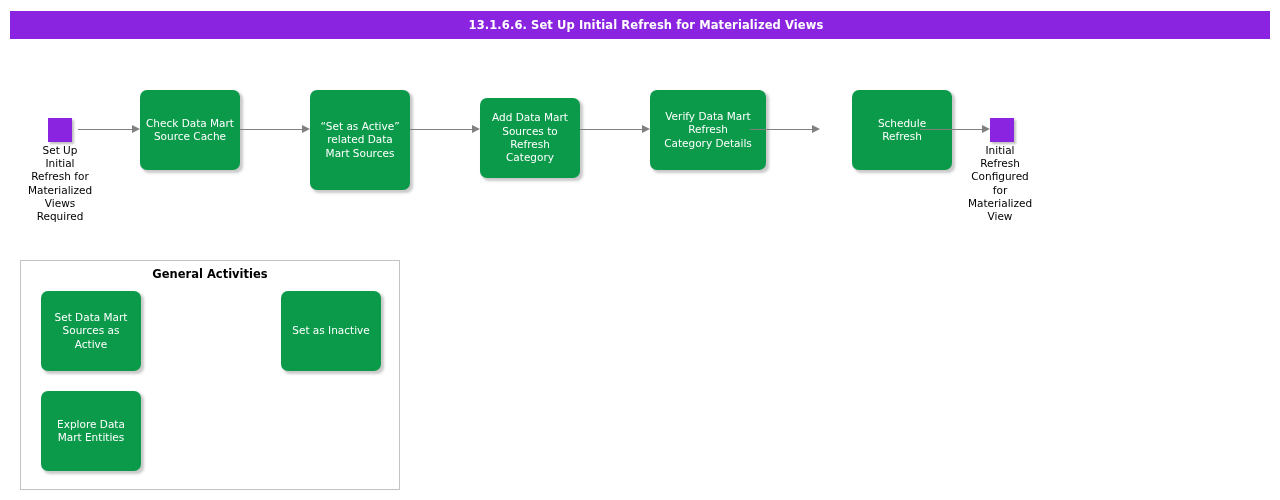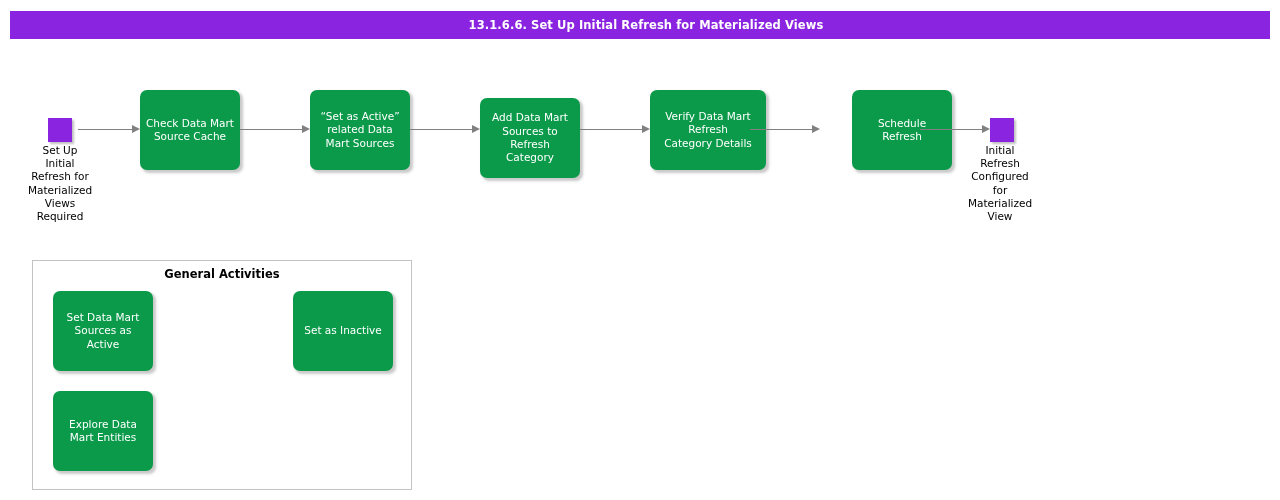--- a/index.html
+++ b/index.html
@@ -101,21 +101,20 @@
   
   .ga-panel {
     position: absolute;
     left: 20px;
     top: 260px;
     width: 380px;
     height: 230px;
     border: 1px solid #c3c3c3;
     background: #ffffff;
     box-sizing: border-box;
-    margin-left: 12px;
   }
   .ga-title {
     position: absolute;
     top: 6px;
     left: 0;
     width: 100%;
     text-align: center;
     font-size: 11.5px;
     font-weight: bold;
     color: #000000;
@@ -160,21 +159,21 @@
 
   <div class="connector" style="left:78px; width:54px;"></div>
   <div class="arrowhead" style="left:132px;"></div>
 
   <div class="node-box" style="left:140px; top:90px; width:100px; height:80px;">Check Data Mart
 Source Cache</div>
 
   <div class="connector" style="left:240px; width:62px;"></div>
   <div class="arrowhead" style="left:302px;"></div>
 
-  <div class="node-box" style="left:310px; top:90px; width:100px; height:80px;">“Set as Active”
+  <div class="node-box" style="left:310px; top:90px; width:100px; height:100px;">“Set as Active”
 related Data
 Mart Sources</div>
 
   <div class="connector" style="left:410px; width:62px;"></div>
   <div class="arrowhead" style="left:472px;"></div>
 
   <div class="node-box" style="left:480px; top:98px; width:100px; height:80px;">Add Data Mart
 Sources to
 Refresh
 Category</div>

